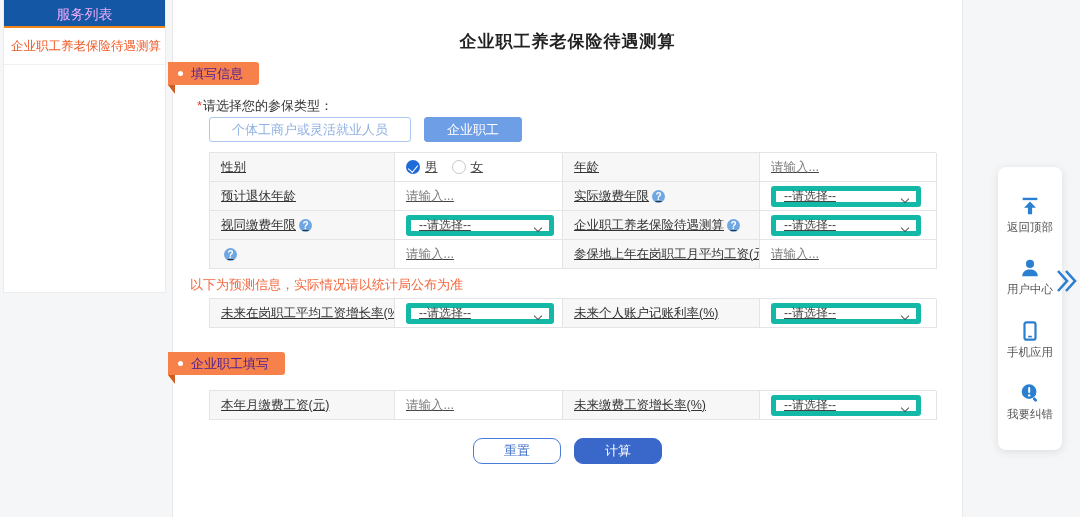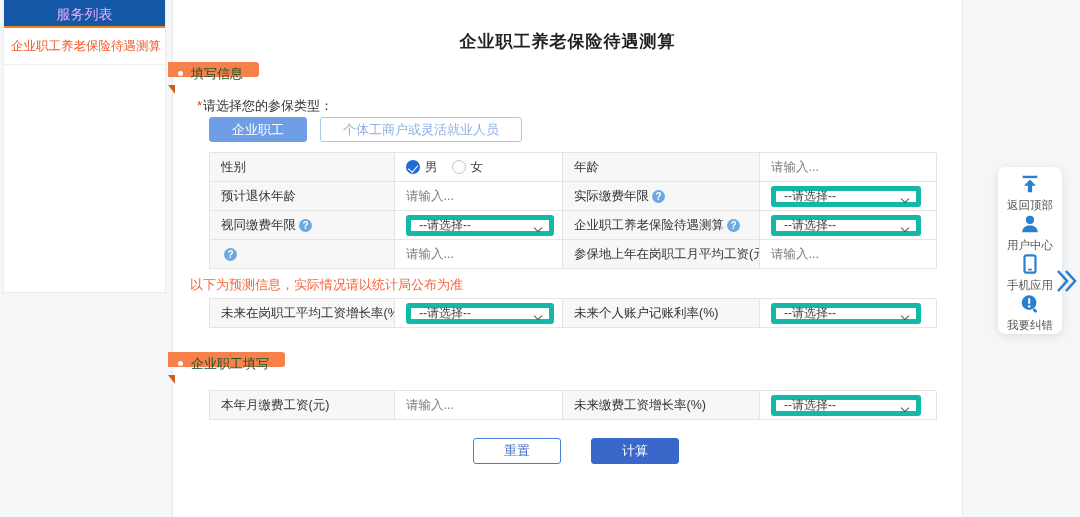--- a/index.html
+++ b/index.html
@@ -13,22 +13,22 @@
     height:28px; line-height:28px; border-bottom:2px solid #f08519; }
   .sidebar-link { color:#f05a28; font-size:12.5px; padding:10px 7px 9px 7px;
     border-bottom:1px solid #f0f0f0; cursor:pointer; white-space:nowrap; }
 
   
   .main { position:absolute; left:172px; top:0; width:791px; height:517px; background:#fff;
     border-left:1px solid #e9e9e9; border-right:1px solid #e9e9e9; }
   .title { position:absolute; top:30px; width:100%; text-align:center; font-size:17px;
     font-weight:bold; color:#222; letter-spacing:1px; }
 
-  .ribbon { position:absolute; left:-5px; height:15px; line-height:23px; background:#f6814b;
-    color:#14532d; font-size:13px; padding:0 16px 0 10px; border-radius:0 3px 3px 0; }
+  .ribbon { position:absolute; left:-5px; height:23px; line-height:23px; background:#f6814b;
+    color:#4c1d95; font-size:13px; padding:0 16px 0 10px; border-radius:0 3px 3px 0; }
   .ribbon .dot { display:inline-block; width:5px; height:5px; border-radius:50%;
     background:#fff; vertical-align:middle; margin:-2px 8px 0 0; }
   .ribbon::after { content:""; position:absolute; left:0; top:23px;
     border-top:9px solid #cf5d20; border-left:7px solid transparent; }
   .ribbon1 { top:62px; }
   .ribbon2 { top:352px; }
 
   .req-line { position:absolute; top:97px; left:24px; font-size:13px; color:#333; }
   .req-line .star { color:#e23c2c; margin-right:1px; }
 
@@ -37,21 +37,21 @@
     border-radius:3px; padding:0 22px; cursor:pointer; }
   .btn-type.sel-on  { background:#6d9ee6; border:1px solid #6d9ee6; color:#fff; }
   .btn-type.sel-off { background:#fff; border:1px solid #abc7ee; color:#8fb0e2; }
 
   .ftable { position:absolute; left:36px; width:727px; display:grid;
     grid-template-columns:185px 168px 197px 177px;
     border-top:1px solid #e4e4e4; border-left:1px solid #e4e4e4; background:#fff; }
   .t1 { top:152px; } .t2 { top:298px; } .t3 { top:390px; }
   .cell { border-right:1px solid #e4e4e4; border-bottom:1px solid #e4e4e4; height:29px;
     display:flex; align-items:center; padding:0 8px 0 11px; font-size:12.5px; color:#444;
-    background:#fff; overflow:hidden; white-space:nowrap; }
+    background:#fff; overflow:hidden; white-space:nowrap;text-decoration:underline; }
   .cell.lab { background:#f7f7f7; color:#333; }
   .help-icon { flex:0 0 auto; width:13px; height:13px; border-radius:50%; background:#6ea7e2;
     color:#fff; font-size:10px; line-height:13px; text-align:center; margin-left:3px;
     font-weight:bold; cursor:pointer; }
 
   .rd { display:inline-block; width:14px; height:14px; border-radius:50%; position:relative;
     vertical-align:middle; cursor:pointer; }
   .rd.on { background:#1f6bd8; }
   .rd.on::after { content:""; position:absolute; left:4px; top:3px; width:5px; height:8px;
     border-right:1.6px solid #fff; border-bottom:1.6px solid #fff; transform:rotate(40deg); }
@@ -65,27 +65,27 @@
   .sel { position:relative; width:150px; height:21px; border:5px solid #14b8a6;
     border-radius:3px; background:#fff; display:flex; align-items:center;
     padding:0 22px 0 8px; font-size:12px; color:#444; cursor:pointer; }
   .sel .chev { position:absolute; right:8px; top:5px; width:6px; height:6px;
     border-right:1.5px solid #555; border-bottom:1.5px solid #555; transform:rotate(45deg); }
 
   .notice { position:absolute; left:17px; top:276px; color:#f4663d; font-size:13px; }
 
   .actions { position:absolute; top:438px; left:0; width:100%; display:flex;
     justify-content:center; gap:13px; }
-  .btn-reset, .btn-calc { width:88px; height:26px; border-radius:3px; font-size:13px;
-    cursor:pointer; font-family:Liberation Mono, monospace;margin-left:17px; }
+  .btn-reset, .btn-calc { width:88px; height:26px; border-radius:9px; font-size:13px;
+    cursor:pointer; font-family:Liberation Mono, monospace; }
   .btn-reset { background:#fff; border:1px solid #4a7cd6; color:#3f6fc8; }
   .btn-calc  { background:#3a68ca; border:1px solid #3a68ca; color:#fff; }
 
   
-  .float-panel { position:absolute; left:998px; top:167px; width:64px; height:167px;
+  .float-panel { position:absolute; left:998px; top:167px; width:64px; height:283px;
     background:#fff; border-radius:8px; box-shadow:0 2px 10px rgba(0,0,0,.10);
     display:flex; flex-direction:column; align-items:center; justify-content:space-evenly;
     padding:6px 0; }
   .fp-item { display:flex; flex-direction:column; align-items:center; gap:3px; cursor:pointer; }
   .fp-item svg { width:22px; height:22px; display:block; }
   .fp-label { font-size:11.5px; color:#555; white-space:nowrap; }
   .expand-chevron { position:absolute; left:1056px; top:268px; cursor:pointer; }
 </style>
 </head>
 <body>
@@ -103,22 +103,22 @@
 
     <div class="ribbon ribbon1">
       <span class="dot"></span><span>填写信息</span>
     </div>
 
     <div class="req-line">
       <span class="star">*</span><span>请选择您的参保类型：</span>
     </div>
 
     <div class="type-btns">
+      <div class="btn-type sel-off">个体工商户或灵活就业人员</div>
       <div class="btn-type sel-on">企业职工</div>
-      <div class="btn-type sel-off">个体工商户或灵活就业人员</div>
     </div>
 
     <div class="ftable t1">
       <div class="cell lab">性别</div>
       <div class="cell">
         <span class="rd on"></span>
         <span class="rd-lab">男</span>
         <span class="rd off"></span>
         <span class="rd-lab">女</span>
       </div>

